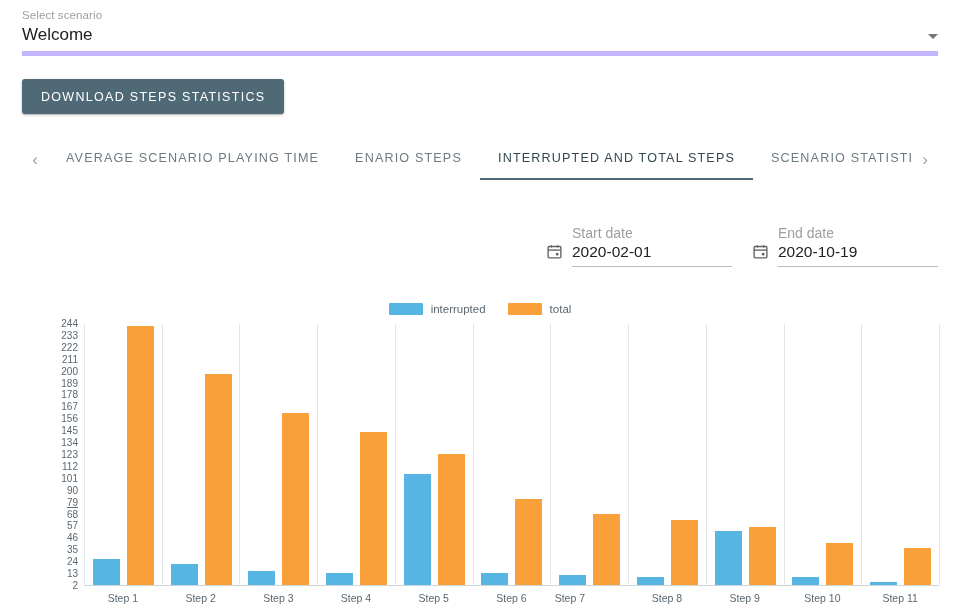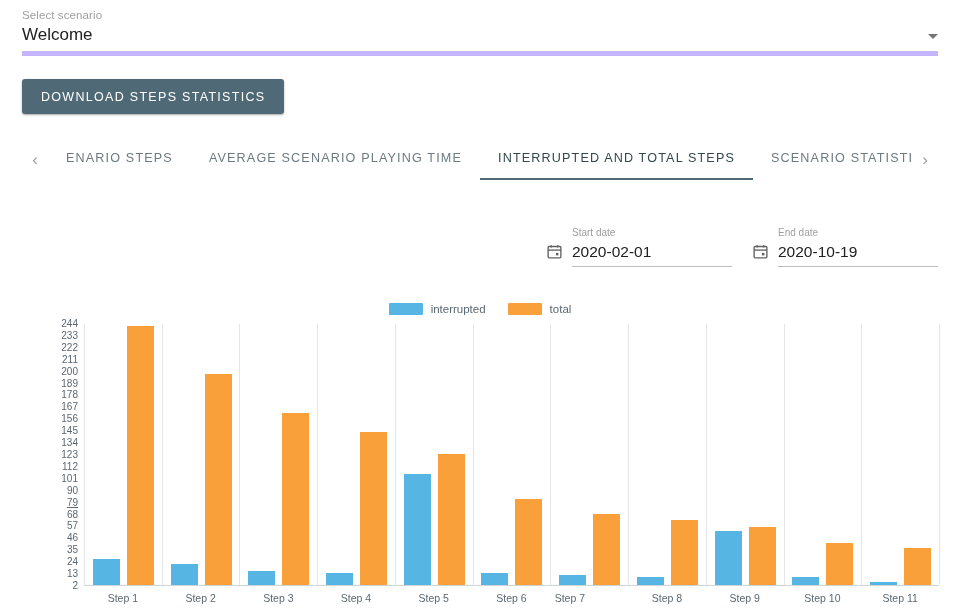--- a/index.html
+++ b/index.html
@@ -114,21 +114,21 @@
   #start-date-field { left: 546px; top: 226px; }
   #end-date-field   { left: 752px; top: 226px; }
   .cal-icon {
     width: 17px; height: 17px;
     margin-bottom: 7px;
     flex: 0 0 17px;
     color: #616161;
   }
   .date-inner { width: 160px; }
   .date-label {
-    font-size: 10px;
+    font-size: 14px;
     color: #9e9e9e;
     line-height: 14px;
   }
   .date-value-row {
     border-bottom: 1px solid #bdbdbd;
     padding-bottom: 4px;
     margin-top: 2px;
   }
   .date-value {
     font-size: 15.5px;
@@ -214,22 +214,22 @@
     <span class="scenario-value">Welcome</span>
     <span class="caret-down"></span>
   </div>
 </div>
 
 <button class="download-btn">DOWNLOAD STEPS STATISTICS</button>
 
 <div class="tabbar">
   <div class="tab-arrow">‹</div>
   <div class="tabs">
+    <div class="tab">AVERAGE SCENARIO PLAYING TIME</div>
     <div class="tab">ENARIO STEPS</div>
-    <div class="tab">AVERAGE SCENARIO PLAYING TIME</div>
     <div class="tab active">INTERRUPTED AND TOTAL STEPS</div>
     <div class="tab">SCENARIO STATISTICS</div>
   </div>
   <div class="tab-arrow">›</div>
 </div>
 
 <div class="date-field" id="start-date-field">
   <span class="cal-icon">
     <svg viewBox="0 0 24 24" width="17" height="17" fill="none" stroke="#616161" stroke-width="1.9">
       <rect x="3" y="5" width="18" height="16" rx="1.5"></rect>

